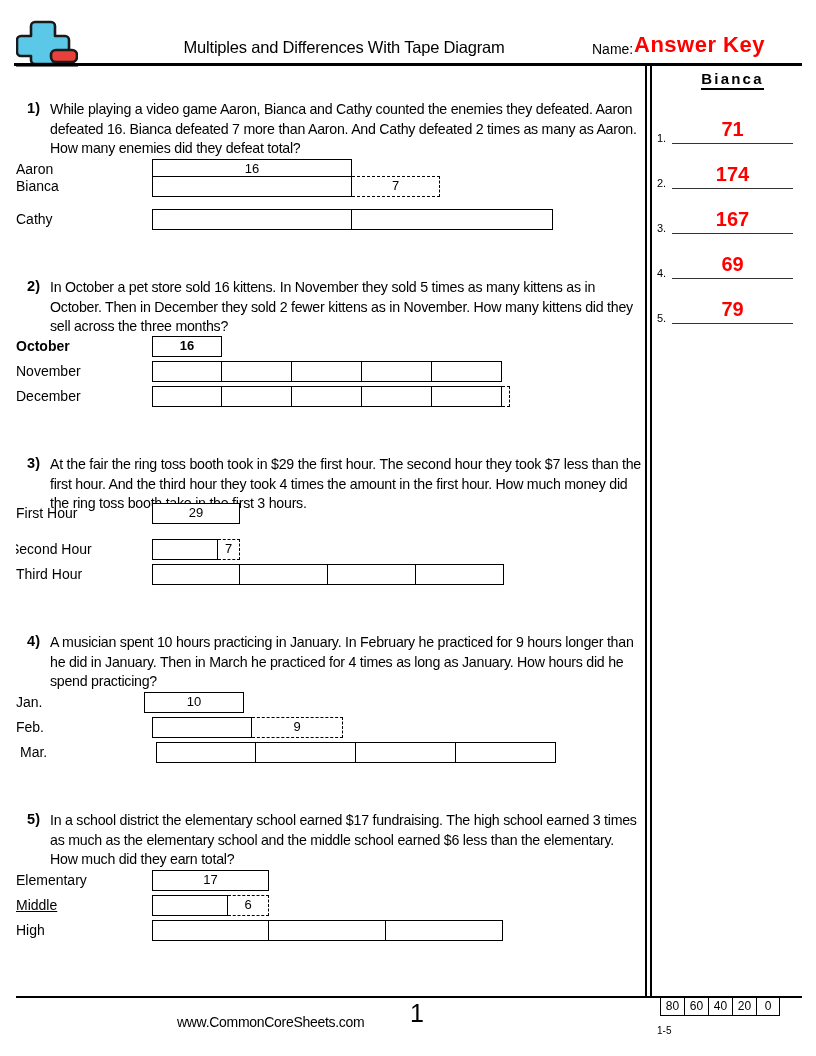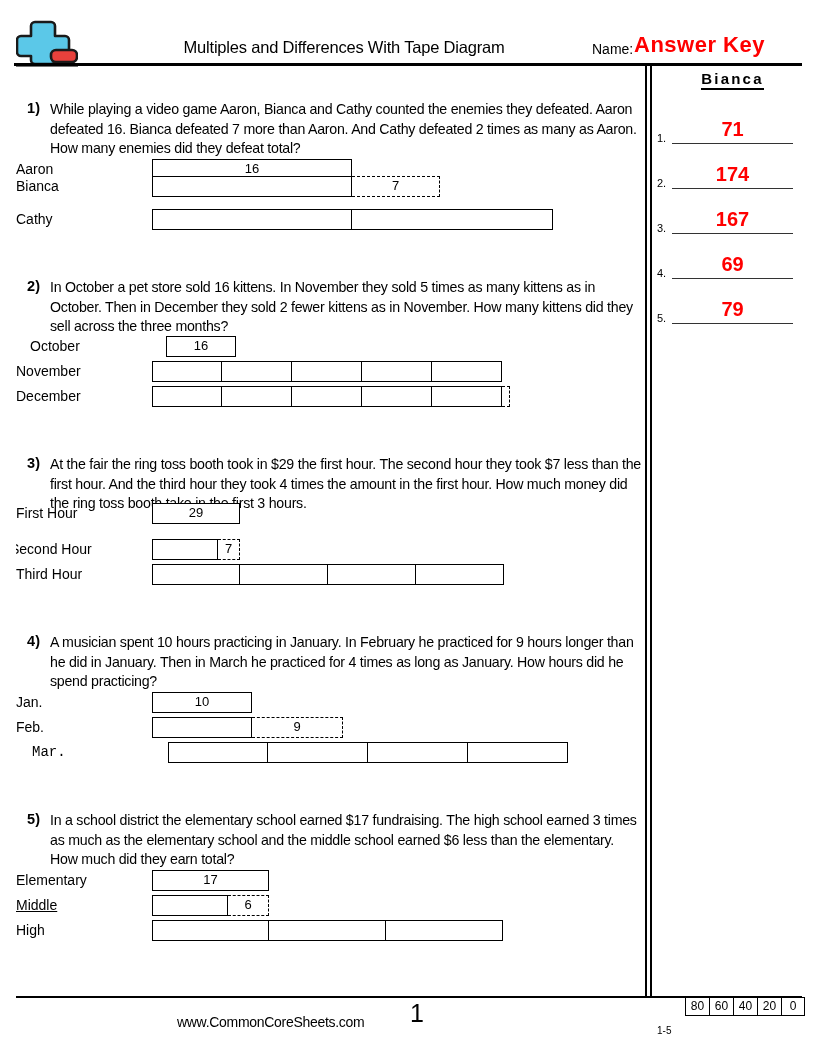--- a/index.html
+++ b/index.html
@@ -215,21 +215,21 @@
     left: 410px; top: 999px;
     font-size: 25px;
   }
   .score-range {
     position: absolute;
     left: 657px; top: 1025px;
     font-size: 10px;
   }
   .score-boxes {
     position: absolute;
-    left: 685px; top: 997px;
+    left: 660px; top: 997px;
     display: flex;
   }
   .score-box {
     box-sizing: border-box;
     border: 1.3px solid #000;
     border-right: none;
     height: 19px;
     min-width: 24px;
     padding: 0 3px;
     font-size: 12px;
@@ -308,21 +308,21 @@
       </div>
       <div class="tape-row" style="left: 0px; top: 209px; width: 640px;">
         <div class="tape-label" style="left: 16px;">Cathy</div>
         <div class="bar" style="left: 152px; width: 200px;"></div>
         <div class="bar seg-join" style="left: 352px; width: 201px;"></div>
       </div>
       <div class="problem" style="top: 278px;">
         <div class="p-num">2)</div>
         <div class="p-text">In October a pet store sold 16 kittens. In November they sold 5 times as many kittens as in October. Then in December they sold 2 fewer kittens as in November. How many kittens did they sell across the three months?</div>
       </div>
-      <div class="tape-row" style="left: 14px; top: 336px; width: 640px;">
+      <div class="tape-row" style="left: 0px; top: 336px; width: 640px; font-weight: bold;">
         <div class="tape-label" style="left: 16px;">October</div>
         <div class="bar" style="left: 152px; width: 70px;">16</div>
       </div>
       <div class="tape-row" style="left: 0px; top: 361px; width: 640px;">
         <div class="tape-label" style="left: 16px;">November</div>
         <div class="bar" style="left: 152px; width: 70px;"></div>
         <div class="bar seg-join" style="left: 222px; width: 70px;"></div>
         <div class="bar seg-join" style="left: 292px; width: 70px;"></div>
         <div class="bar seg-join" style="left: 362px; width: 70px;"></div>
         <div class="bar seg-join" style="left: 432px; width: 70px;"></div>
@@ -355,28 +355,28 @@
         <div class="bar seg-join" style="left: 240px; width: 88px;"></div>
         <div class="bar seg-join" style="left: 328px; width: 88px;"></div>
         <div class="bar seg-join" style="left: 416px; width: 88px;"></div>
       </div>
       <div class="problem" style="top: 633px;">
         <div class="p-num">4)</div>
         <div class="p-text">A musician spent 10 hours practicing in January. In February he practiced for 9 hours longer than he did in January. Then in March he practiced for 4 times as long as January. How hours did he spend practicing?</div>
       </div>
       <div class="tape-row" style="left: 0px; top: 692px; width: 640px;">
         <div class="tape-label" style="left: 16px;">Jan.</div>
-        <div class="bar" style="left: 152px; width: 100px;">10</div>
+        <div class="bar" style="left: 144px; width: 100px;">10</div>
       </div>
       <div class="tape-row" style="left: 0px; top: 717px; width: 640px;">
         <div class="tape-label" style="left: 16px;">Feb.</div>
         <div class="bar" style="left: 152px; width: 100px;"></div>
         <div class="bar dashed" style="left: 252px; width: 91px;">9</div>
       </div>
-      <div class="tape-row" style="left: 16px; top: 742px; width: 640px; font-family: Liberation Mono, monospace;">
+      <div class="tape-row" style="left: 4px; top: 742px; width: 640px;">
         <div class="tape-label" style="left: 16px;">Mar.</div>
         <div class="bar" style="left: 152px; width: 100px;"></div>
         <div class="bar seg-join" style="left: 252px; width: 100px;"></div>
         <div class="bar seg-join" style="left: 352px; width: 100px;"></div>
         <div class="bar seg-join" style="left: 452px; width: 100px;"></div>
       </div>
       <div class="problem" style="top: 811px;">
         <div class="p-num">5)</div>
         <div class="p-text">In a school district the elementary school earned $17 fundraising. The high school earned 3 times as much as the elementary school and the middle school earned $6 less than the elementary. How much did they earn total?</div>
       </div>

